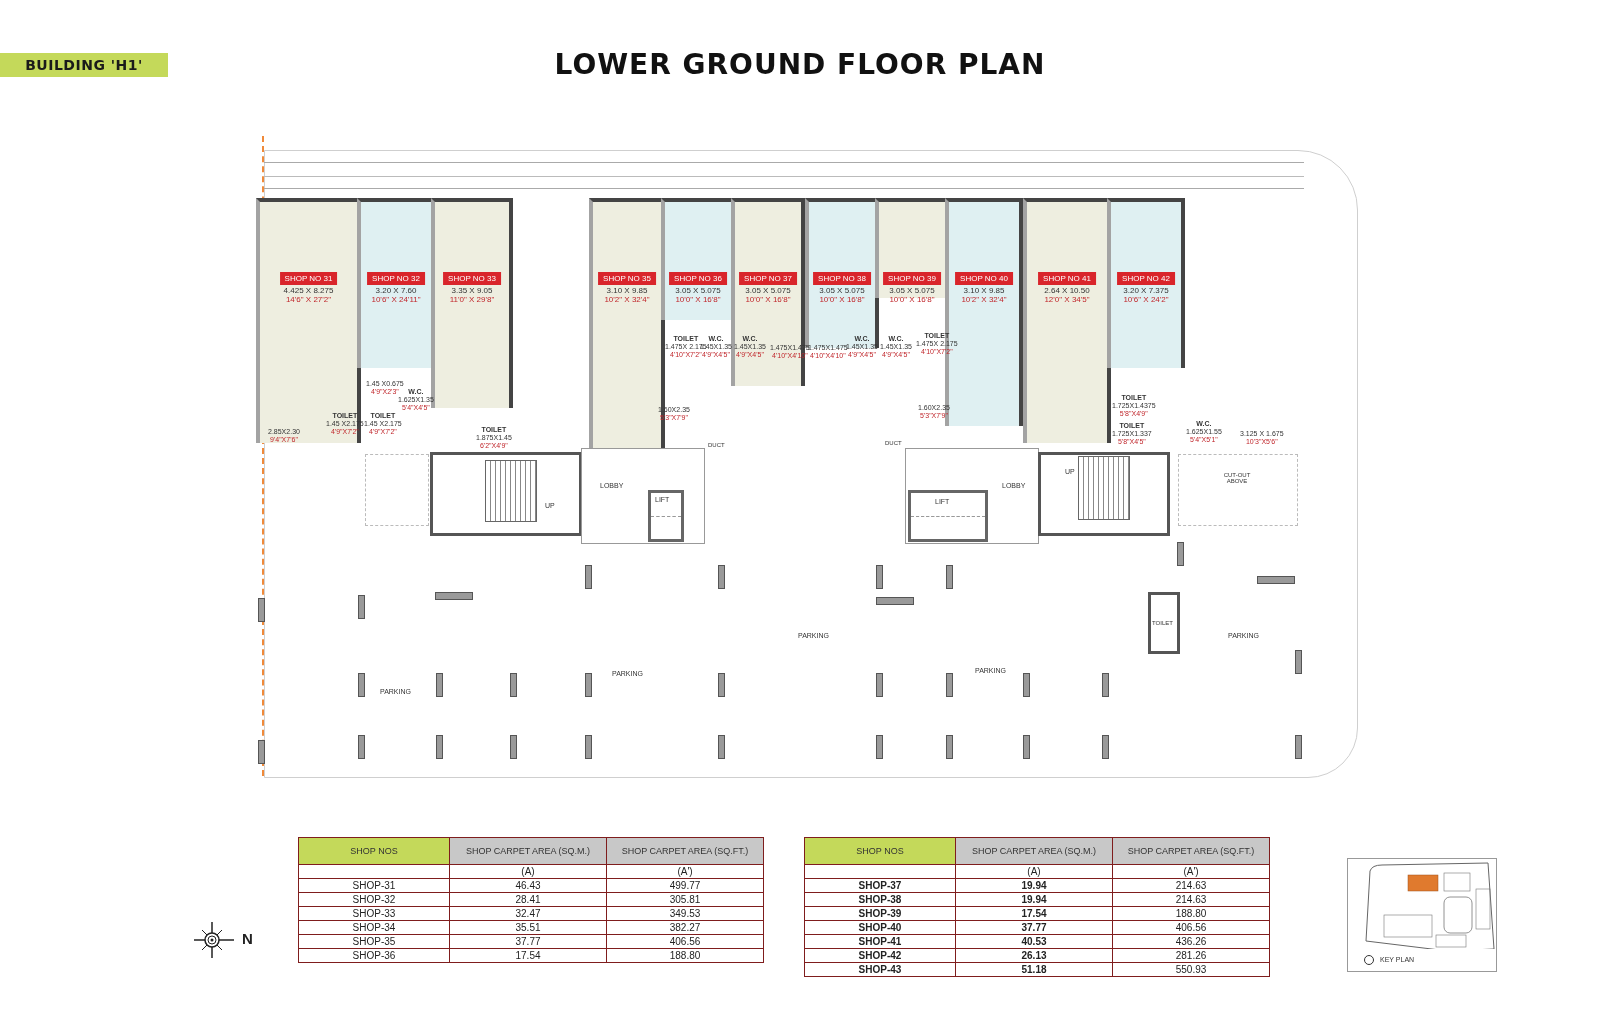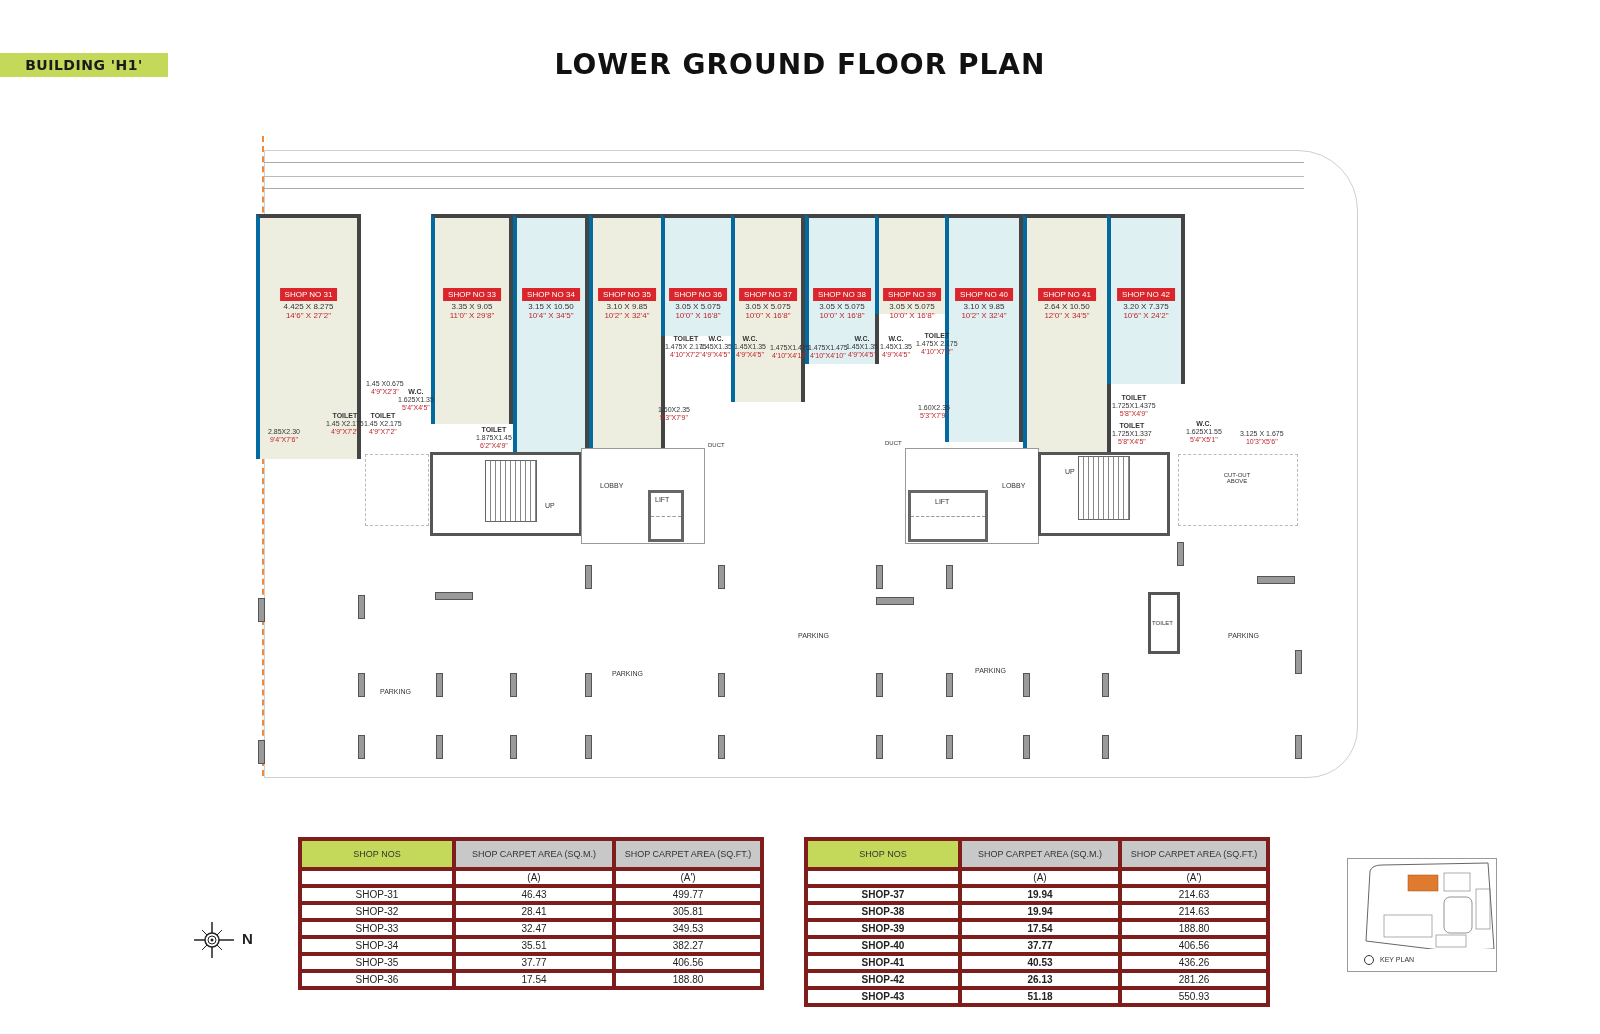--- a/index.html
+++ b/index.html
@@ -4,38 +4,38 @@
 <style>
   html,body{margin:0;padding:0;background:#fff;}
   body{width:1600px;height:1034px;position:relative;overflow:hidden;font-family:"Liberation Sans","DejaVu Sans",sans-serif;color:#222;}
   .bldg-tag{position:absolute;left:0;top:53px;width:168px;height:24px;background:#c4d95a;color:#1a1a1a;font-weight:700;font-size:14px;letter-spacing:.5px;display:flex;align-items:center;justify-content:center;font-family:"DejaVu Sans",sans-serif;}
   .page-title{position:absolute;left:0;right:0;top:48px;text-align:center;font-size:28px;font-weight:700;letter-spacing:1px;font-family:"DejaVu Sans",sans-serif;color:#111;}
   .plan{position:absolute;left:240px;top:130px;width:1120px;height:660px;}
   .site-outline{position:absolute;left:24px;top:20px;width:1092px;height:626px;border:1px solid #cfcfcf;border-top-right-radius:60px;border-bottom-right-radius:50px;}
   .orange-edge{position:absolute;left:22px;top:6px;width:0;height:640px;border-left:2px dashed #f08a3a;}
   .canopy{position:absolute;left:24px;top:32px;width:1040px;height:25px;border-top:1px solid #aaa;border-bottom:1px solid #aaa;}
   .canopy-line{position:absolute;left:24px;top:46px;width:1040px;border-top:1px solid #bbb;}
-  .shop{position:absolute;top:84px;height:258px;border-left:4px solid #0369a1;border-right:4px solid #444;border-top:4px solid #444;box-sizing:border-box;}
+  .shop{position:absolute;top:68px;height:258px;border-left:4px solid #a3a3a3;border-right:4px solid #444;border-top:4px solid #444;box-sizing:border-box;}
   .beige{background:#eeeee0;}
   .blue{background:#dff0f2;}
   .shop-tag{position:absolute;top:70px;left:50%;transform:translateX(-50%);background:#d9252b;color:#fff;font-size:8px;padding:2px 5px;white-space:nowrap;}
   .dim{position:absolute;top:84px;left:0;right:0;text-align:center;font-size:8px;line-height:9px;color:#333;white-space:nowrap;}
   .dim .ft{color:#c0262b;}
   .small-room{position:absolute;font-size:7px;line-height:8px;text-align:center;color:#333;white-space:nowrap;}
   .small-room .ft{color:#c0262b;}
   .small-room b{font-size:7px;}
   .col{position:absolute;background:#9a9a9a;border:1px solid #555;width:5px;height:22px;}
   .colh{position:absolute;background:#9a9a9a;border:1px solid #555;width:36px;height:6px;}
   .lobby{position:absolute;border:1px solid #999;background:#fff;}
   .label{position:absolute;font-size:7px;color:#333;white-space:nowrap;}
   .lift{position:absolute;border:3px solid #666;background:#fff;}
   .lift:before,.lift:after{content:"";position:absolute;left:0;top:50%;width:100%;border-top:1px dashed #999;}
   .stair{position:absolute;border:1px solid #666;background:repeating-linear-gradient(90deg,#fff 0 4px,#888 4px 5px);}
   .table{position:absolute;border-collapse:collapse;font-size:10px;color:#222;}
-  .table td,.table th{border:4px solid #7f1d1d;text-align:center;padding:0;height:13px;font-weight:normal;}
+  .table td,.table th{border:1px solid #7f1d1d;text-align:center;padding:0;height:13px;font-weight:normal;}
   .table th{background:#c8c8c8;font-size:9px;line-height:11px;height:26px;color:#333;}
   .table th.green{background:#c4d95a;}
   .table.bold td{font-weight:700;}
   .table.bold td:nth-child(3){font-weight:normal;}
   .compass{position:absolute;left:192px;top:920px;width:60px;height:40px;}
   .keyplan{position:absolute;left:1347px;top:858px;width:148px;height:112px;border:1px solid #999;background:#fff;}
   .keyplan-label{position:absolute;left:16px;bottom:6px;font-size:7px;color:#333;}
   .dashed-x{position:absolute;border:1px dashed #bbb;}
 </style>
 </head>
@@ -50,32 +50,32 @@
   <div class="canopy"></div>
   <div class="canopy-line"></div>
 
   <div class="shop beige" style="left:16px;width:105px;height:245px;">
     <div class="shop-tag">SHOP NO 31</div>
     <div class="dim">
         <div>4.425 X 8.275</div>
         <div class="ft">14'6" X 27'2"</div>
       </div>
   </div>
+  <div class="shop blue" style="left:117px;width:78px;height:170px;">
+    <div class="shop-tag">SHOP NO 32</div>
+    <div class="dim">
+        <div>3.20 X 7.60</div>
+        <div class="ft">10'6" X 24'11"</div>
+      </div>
+  </div>
   <div class="shop beige" style="left:191px;width:82px;height:210px;">
     <div class="shop-tag">SHOP NO 33</div>
     <div class="dim">
         <div>3.35 X 9.05</div>
         <div class="ft">11'0" X 29'8"</div>
-      </div>
-  </div>
-  <div class="shop blue" style="left:273px;width:76px;height:245px;">
-    <div class="shop-tag">SHOP NO 34</div>
-    <div class="dim">
-        <div>3.15 X 10.50</div>
-        <div class="ft">10'4" X 34'5"</div>
       </div>
   </div>
   <div class="shop beige" style="left:349px;width:76px;height:264px;">
     <div class="shop-tag">SHOP NO 35</div>
     <div class="dim">
         <div>3.10 X 9.85</div>
         <div class="ft">10'2" X 32'4"</div>
       </div>
   </div>
   <div class="shop blue" style="left:421px;width:74px;height:122px;">

